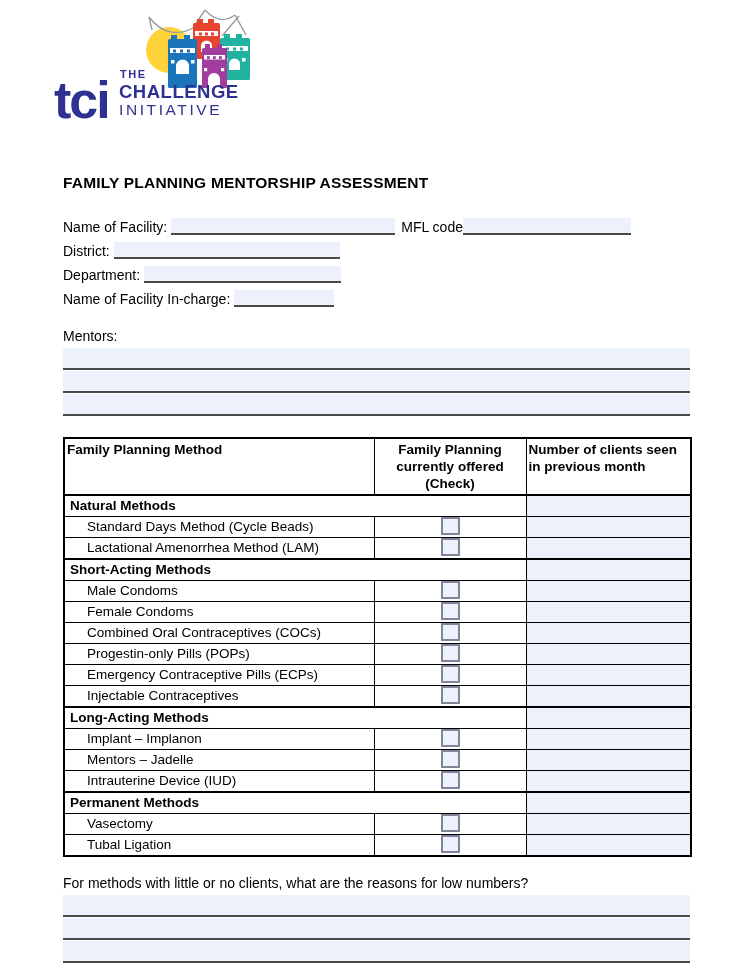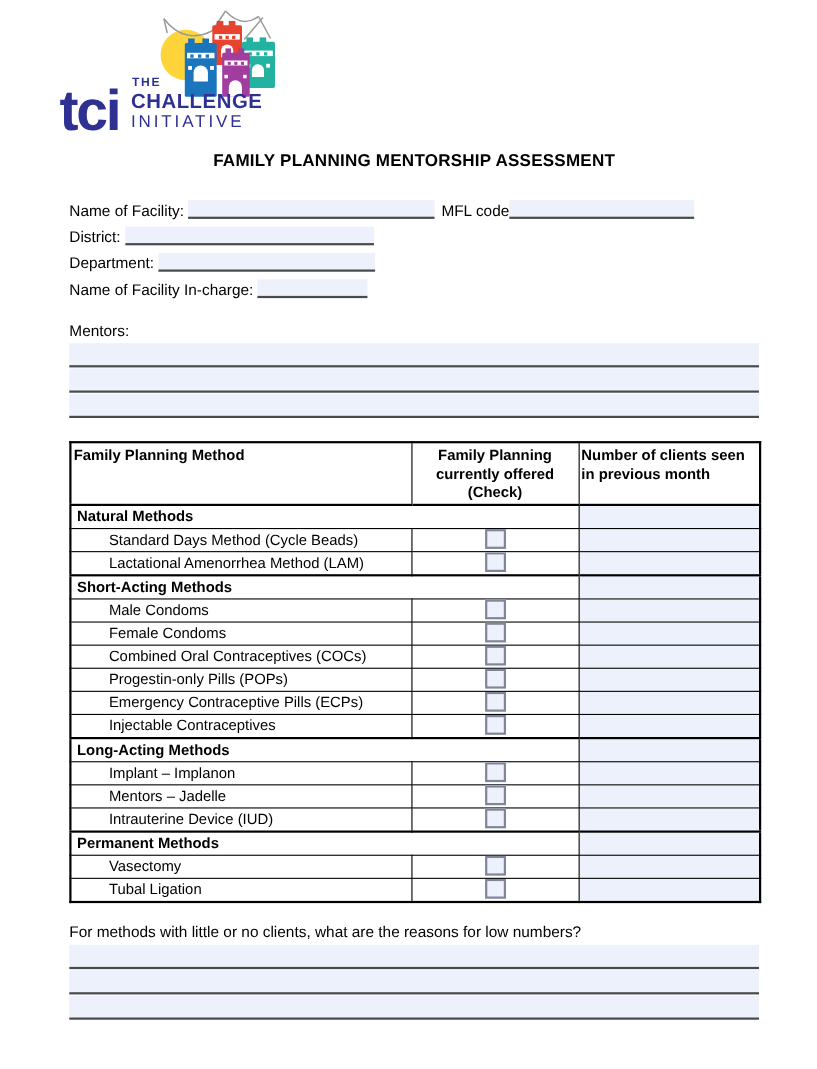--- a/index.html
+++ b/index.html
@@ -8,21 +8,21 @@
     position:relative; width:743px; height:972px; background:#fff;
     font-family:"Liberation Sans", sans-serif; color:#000; overflow:hidden;
   }
 
   
   .logo { position:absolute; left:52px; top:8px; width:215px; height:122px; }
 
   
   .content { position:absolute; left:63px; top:138px; width:627px; }
 
-  .title { font-size:15.5px; font-weight:bold; text-align:center; letter-spacing:0.2px; }
+  .title { font-size:15.5px; font-weight:bold; letter-spacing:0.2px;margin-top:36px; }
 
   .fields { margin-top:26px; font-size:14px; }
   .frow { height:24px; white-space:nowrap; }
   .field {
     display:inline-block; height:15px; background:#EDF1FB;
     border-bottom:2px solid #4a4a4a; vertical-align:-3px; margin-left:4px;
   }
   .w-facility { width:224px; }
   .w-mfl { width:168px; }
   .w-district { width:226px; }
@@ -48,21 +48,21 @@
   }
   .fp th, .fp td { border:1px solid #000; overflow:hidden; white-space:nowrap; }
   .fp thead th {
     font-weight:bold; vertical-align:top; padding:2px 2px; line-height:17px;
     border-bottom:2px solid #000; white-space:normal;
   }
   .fp thead th.h1, .fp thead th.h3 { text-align:left; }
   .fp thead th.h2 { text-align:center; }
   .fp tbody td { height:20px; padding:0 5px; line-height:20px; }
   .fp tr.sec td { font-weight:bold; border-top:2px solid #000; }
-  .fp td.mname { padding-left:34px; }
+  .fp td.mname { padding-left:22px; }
   .fp td.chk { text-align:center; padding:0; }
   .fp td.num { background:#EDF1FB; }
   .checkbox {
     display:inline-block; width:15px; height:14px; background:#EDF1FB;
     border:2px solid #80859A; vertical-align:middle; margin-top:-3px;
   }
 
   .question { margin-top:18px; font-size:14px; height:18px; }
   .reason-lines { margin-top:2px; }
 </style>

